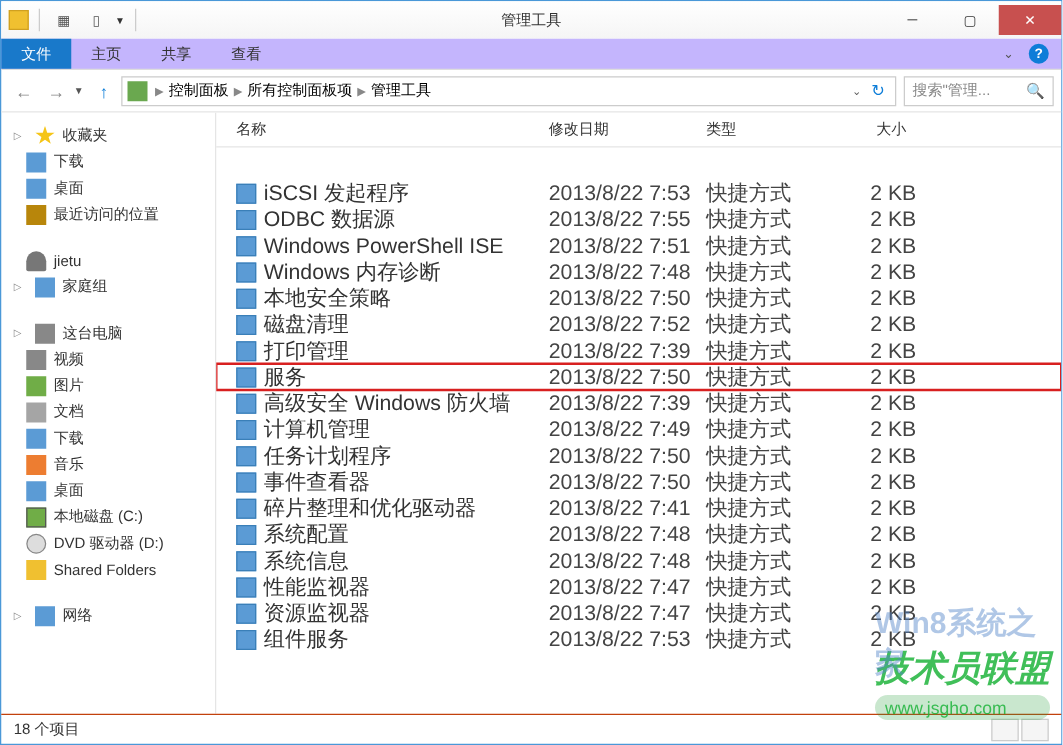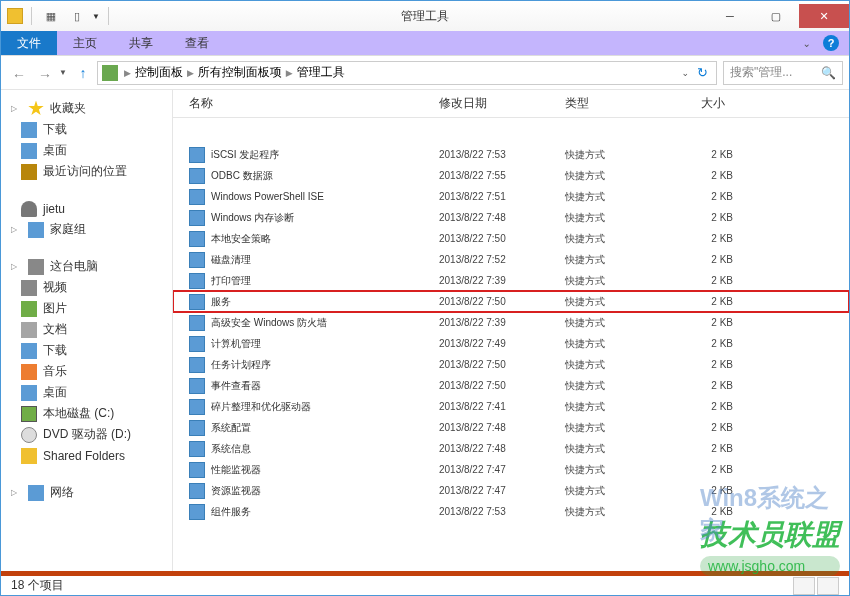--- a/index.html
+++ b/index.html
@@ -62,29 +62,29 @@
     .icon-network { background: #5b9bd5; }
     
     .file-area { flex: 1; display: flex; flex-direction: column; gap: 24px; }
     .columns { height: 28px; display: flex; align-items: center; border-bottom: 1px solid #e5e5e5; font-size: 12px; color: #333; padding-left: 16px; }
     .col-name { width: 250px; }
     .col-date { width: 126px; }
     .col-type { width: 118px; }
     .col-size { width: 60px; text-align: center; }
     
     .file-list { flex: 1; overflow-y: auto; padding-top: 2px; }
-    .file-row { display: flex; align-items: center; height: 21px; padding-left: 16px; font-size: 10px; color: #333; }
+    .file-row { display: flex; align-items: center; height: 21px; padding-left: 16px; font-size: 17px; color: #333; }
     .file-row.highlight { outline: 2px solid #d82020; outline-offset: -1px; }
     .file-icon { width: 16px; height: 16px; margin-right: 6px; background: #5b9bd5; border: 1px solid #3a7fb8; flex-shrink: 0; }
     .file-name { width: 228px; }
     .file-date { width: 126px; color: #444; }
     .file-type { width: 118px; color: #444; }
     .file-size { width: 60px; text-align: right; padding-right: 10px; color: #444; }
     
-    .statusbar { height: 24px; border-top: 5px solid #c2410c; display: flex; align-items: center; padding: 0 10px; font-size: 12px; color: #333; }
+    .statusbar { height: 24px; border-top: 1px solid #c2410c; display: flex; align-items: center; padding: 0 10px; font-size: 12px; color: #333; }
     .status-right { margin-left: auto; display: flex; gap: 2px; }
     .view-btn { width: 22px; height: 18px; border: 1px solid #ccc; background: #f5f5f5; }
     
     .watermarks { position: absolute; bottom: 20px; right: 10px; pointer-events: none; }
     .wm1 { font-size: 28px; font-weight: bold; color: rgba(30,180,60,0.85); font-style: italic; }
     .wm2 { font-size: 14px; color: rgba(30,180,60,0.85); background: rgba(40,160,60,0.25); padding: 2px 8px; border-radius: 10px; margin-top: 2px; }
     .wm3 { position: absolute; bottom: 30px; right: 5px; font-size: 24px; color: rgba(80,130,200,0.45); font-weight: bold; }
   </style>
 </head>
 <body>

